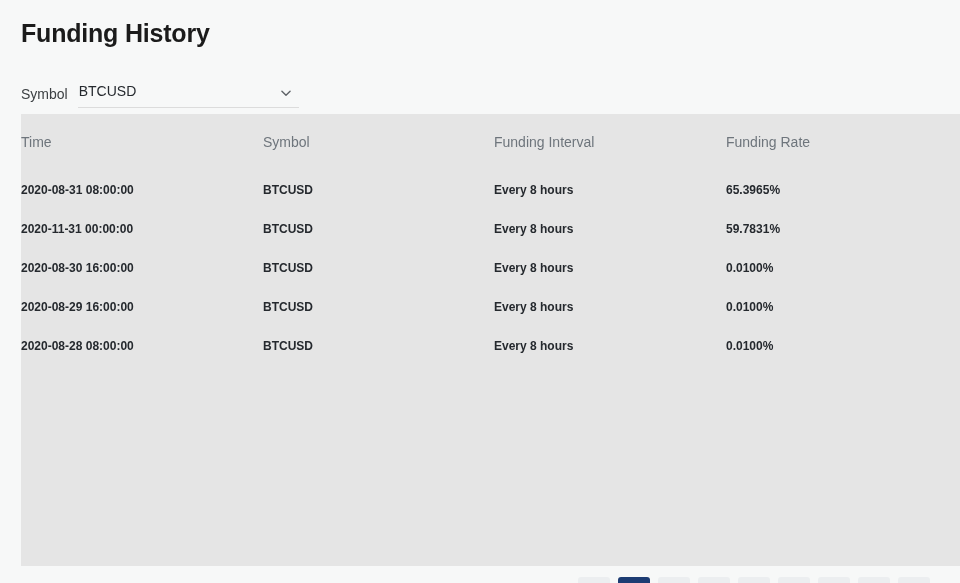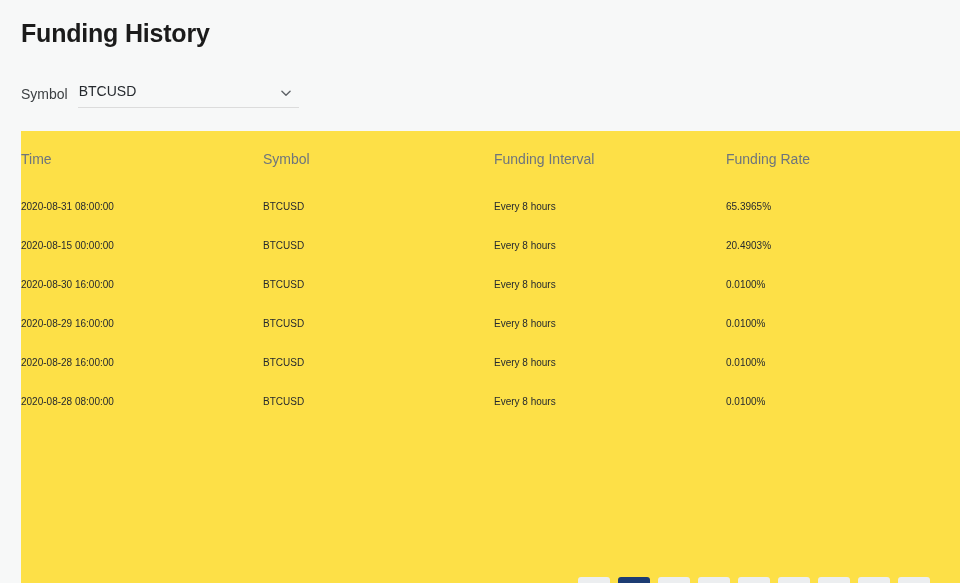--- a/index.html
+++ b/index.html
@@ -68,24 +68,24 @@
     width: 14px;
     height: 14px;
     pointer-events: none;
   }
   .chevron-down-icon svg { display: block; }
 
   
   .card {
     position: absolute;
     left: 21px;
-    top: 131px;
+    top: 114px;
     width: 939px;
     height: 452px;
-    background: #fde047;
+    background: #e5e5e5;
     box-sizing: border-box;
     overflow: hidden;
   }
 
   table.funding-table {
     width: 100%;
     border-collapse: collapse;
     table-layout: fixed;
   }
   table.funding-table th,
@@ -106,23 +106,24 @@
     font-weight: 400;
     color: #6e757c;
     padding-left: 0;
   }
   table.funding-table th:first-child,
   table.funding-table td:first-child { padding-left: 0; }
 
   table.funding-table td {
     height: 39px;
     vertical-align: middle;
-    font-size: 10px;
+    font-size: 12px;
     color: #25292e;
     white-space: nowrap;
+    font-weight: bold;
   }
 
   
   .pagination {
     position: absolute;
     left: 21px;
     top: 577px;
     width: 939px;
     display: flex;
     justify-content: flex-end;
@@ -192,39 +193,33 @@
         </tr>
       </thead>
       <tbody>
         <tr>
           <td>2020-08-31 08:00:00</td>
           <td>BTCUSD</td>
           <td>Every 8 hours</td>
           <td>65.3965%</td>
         </tr>
         <tr>
-          <td>2020-08-15 00:00:00</td>
-          <td>BTCUSD</td>
-          <td>Every 8 hours</td>
-          <td>20.4903%</td>
+          <td>2020-11-31 00:00:00</td>
+          <td>BTCUSD</td>
+          <td>Every 8 hours</td>
+          <td>59.7831%</td>
         </tr>
         <tr>
           <td>2020-08-30 16:00:00</td>
           <td>BTCUSD</td>
           <td>Every 8 hours</td>
           <td>0.0100%</td>
         </tr>
         <tr>
           <td>2020-08-29 16:00:00</td>
-          <td>BTCUSD</td>
-          <td>Every 8 hours</td>
-          <td>0.0100%</td>
-        </tr>
-        <tr>
-          <td>2020-08-28 16:00:00</td>
           <td>BTCUSD</td>
           <td>Every 8 hours</td>
           <td>0.0100%</td>
         </tr>
         <tr>
           <td>2020-08-28 08:00:00</td>
           <td>BTCUSD</td>
           <td>Every 8 hours</td>
           <td>0.0100%</td>
         </tr>

